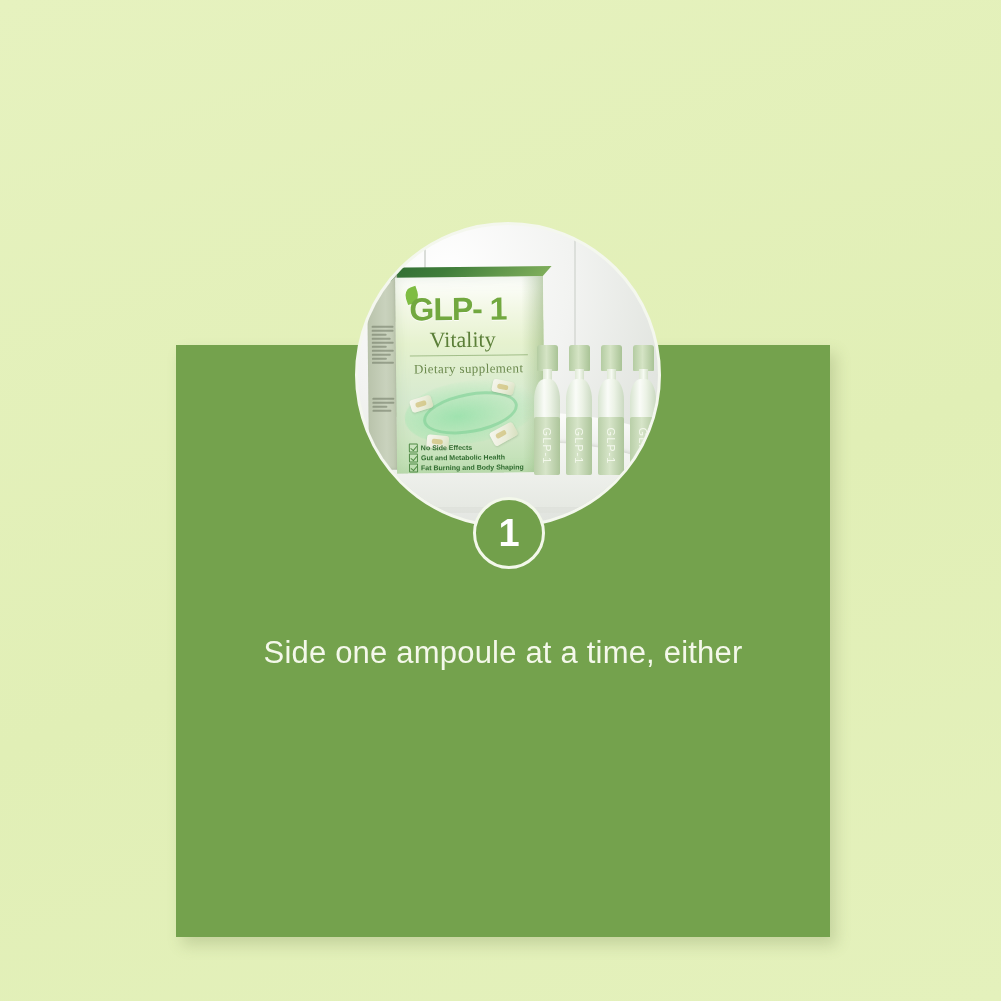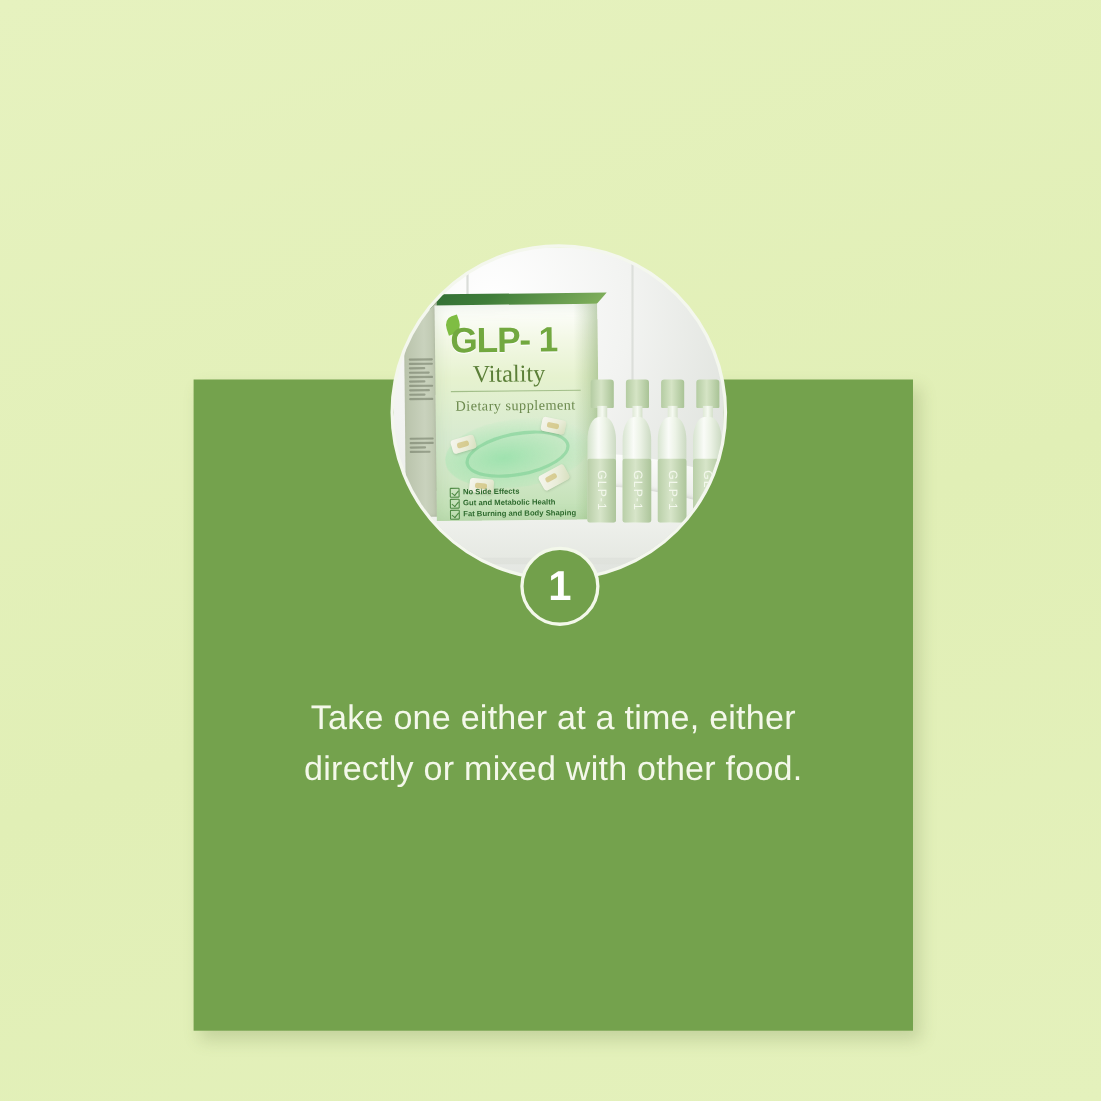--- a/index.html
+++ b/index.html
@@ -415,22 +415,21 @@
 </style>
 </head>
 <body>
 
 <div id="page">
 
 
   <div class="panel"></div>
 
   <div class="caption">
-    <span class="line">Take one either at a time, either</span>
-    <span class="line">directly or mixed with other food.</span>
+    <span class="line">Side one ampoule at a time, either</span>
   </div>
 
   <div class="photo-circle">
     <div class="photo-inner">
       <div class="wallseam"></div>
       <div class="wallseam2"></div>
       <div class="plate"></div>
       <div class="plate2"></div>
 
       <div class="prodbox">

